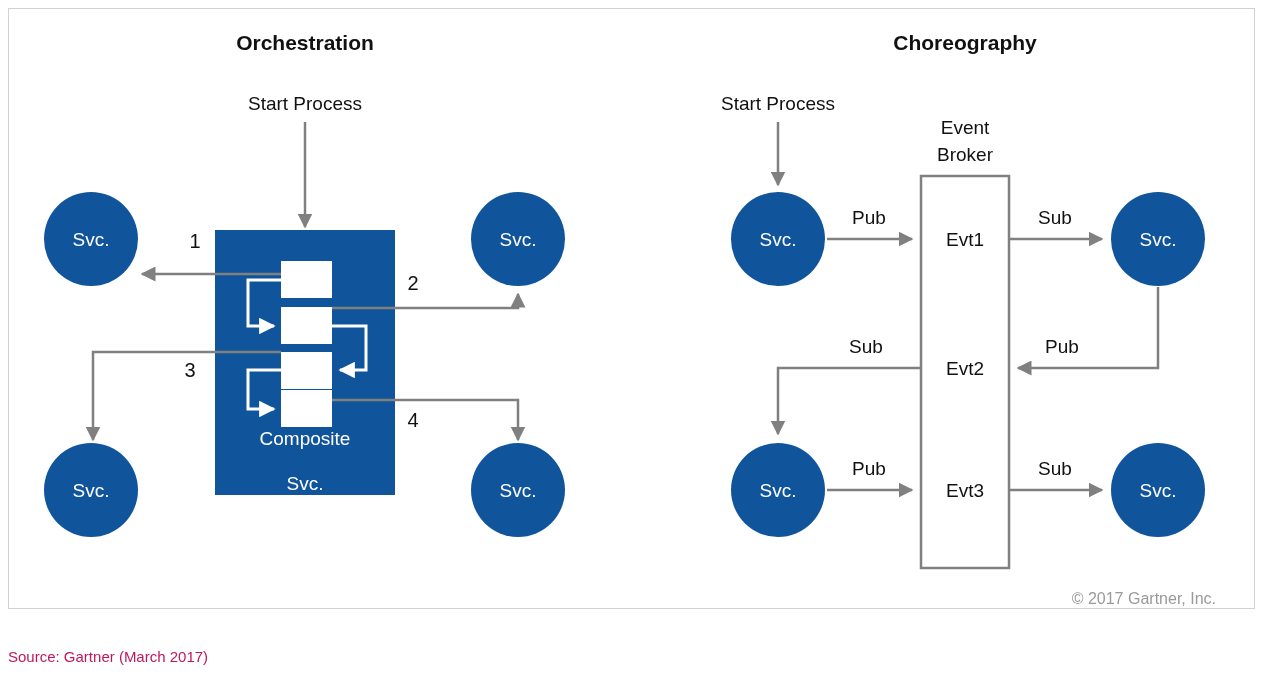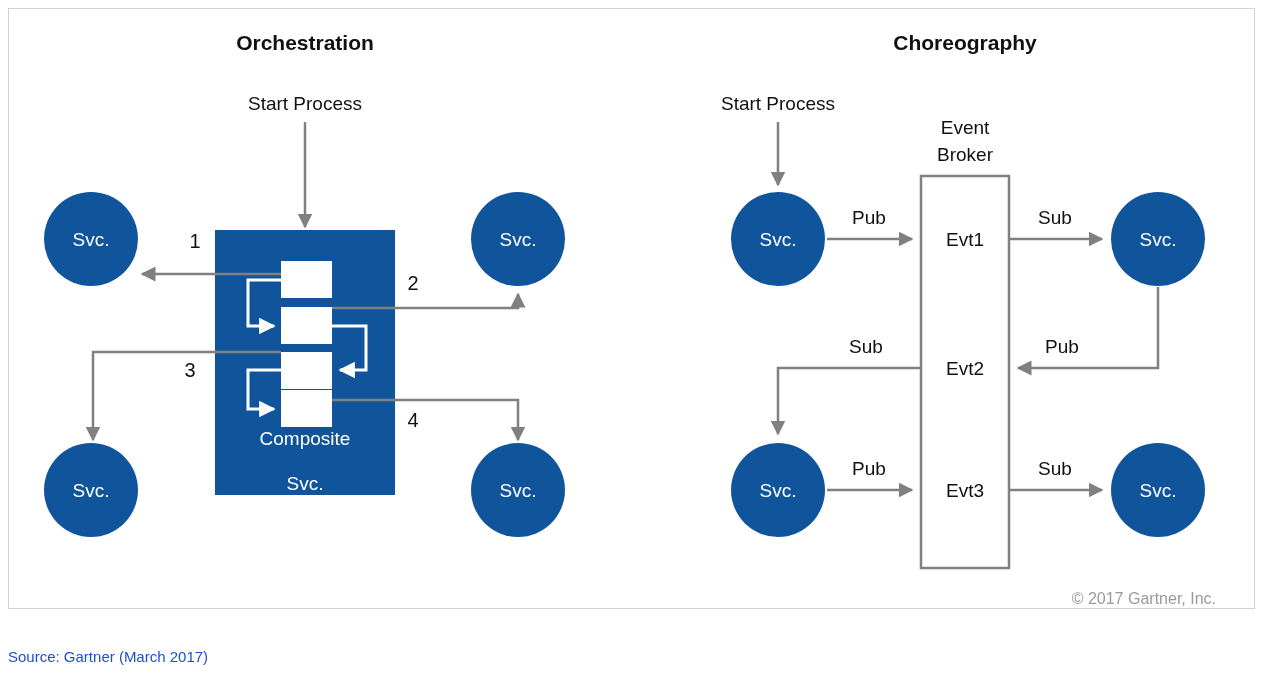--- a/index.html
+++ b/index.html
@@ -65,21 +65,21 @@
   .copyright {
     font-size: 16px;
     fill: #9a9a9a;
     font-family: "Liberation Sans", sans-serif;
   }
   .source-note {
     position: absolute;
     left: 8px;
     top: 648px;
     font-size: 15px;
-    color: #1d4ed8;
+    color: #be185d;
     font-family: "Liberation Sans", sans-serif;
     white-space: nowrap;
   }
   .conn { stroke: #808080; stroke-width: 2.5; fill: none; }
   .conn-white { stroke: #ffffff; stroke-width: 3; fill: none; }
 </style>
 </head>
 <body>
 
 <div id="root">

